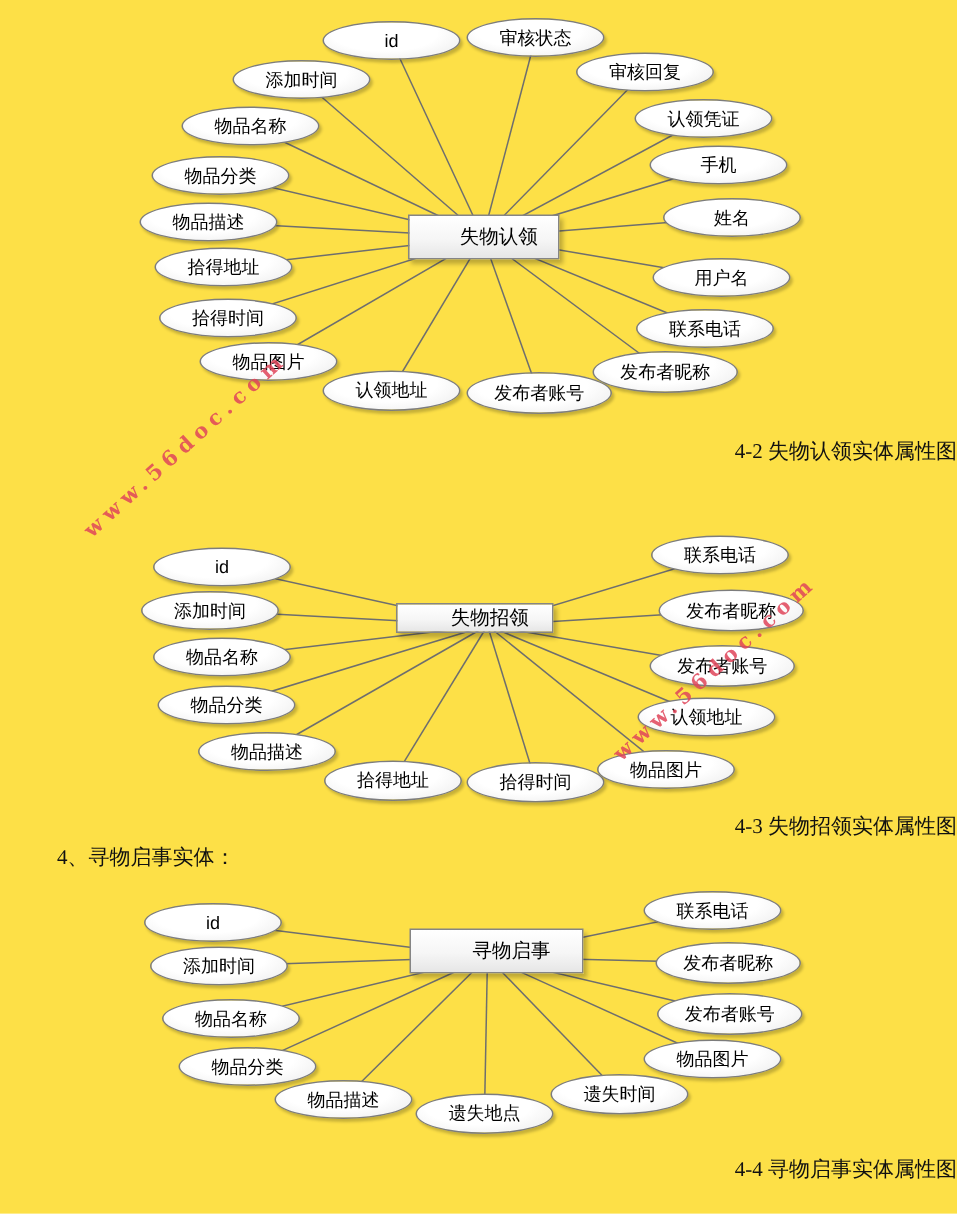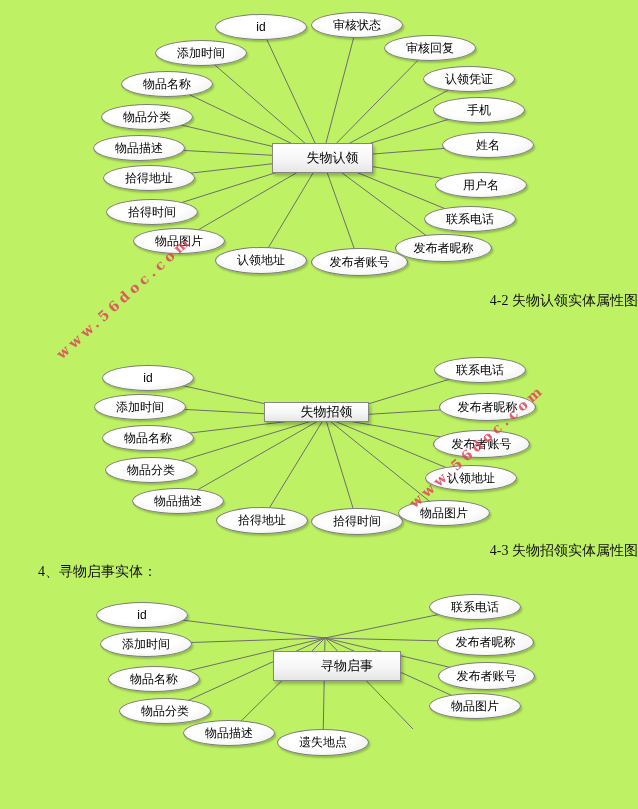--- a/index.html
+++ b/index.html
@@ -5,21 +5,21 @@
   html, body { margin: 0; padding: 0; }
   body {
     width: 638px; height: 809px;
     background: #ffffff;
     font-family: "Liberation Sans", "DejaVu Sans", sans-serif;
     overflow: hidden;
   }
   #page {
     position: relative;
     width: 638px; height: 809px;
-    background: #bef264;
+    background: #fde047;
   }
   #lines {
     position: absolute; left: 0; top: 0; z-index: 0;
   }
   .node {
     position: absolute;
     z-index: 1;
     border: 1px solid #7d7d7d;
     border-radius: 50%;
     background: radial-gradient(ellipse at 45% 30%, #ffffff 50%, #f3f3f3 78%, #e3e3e3 100%);
@@ -162,22 +162,24 @@
   <div class="caption" style="top:542px">4-3 失物招领实体属性图</div>
 
   <div class="heading" style="top:563px">4、寻物启事实体：</div>
 
   <div class="node" style="left:96px;top:602px;width:92px;height:26px">id</div>
   <div class="node" style="left:100px;top:631px;width:92px;height:26px">添加时间</div>
   <div class="node" style="left:108px;top:666px;width:92px;height:26px">物品名称</div>
   <div class="node" style="left:119px;top:698px;width:92px;height:26px">物品分类</div>
   <div class="node" style="left:183px;top:720px;width:92px;height:26px">物品描述</div>
   <div class="node" style="left:277px;top:729px;width:92px;height:27px">遗失地点</div>
+  <div class="node" style="left:367px;top:716px;width:92px;height:27px">遗失时间</div>
   <div class="node" style="left:429px;top:693px;width:92px;height:26px">物品图片</div>
   <div class="node" style="left:438px;top:662px;width:97px;height:28px">发布者账号</div>
   <div class="node" style="left:437px;top:628px;width:97px;height:28px">发布者昵称</div>
   <div class="node" style="left:429px;top:594px;width:92px;height:26px">联系电话</div>
-  <div class="entity" style="left:273px;top:651px;width:128px;height:30px">寻物启事</div>
+  <div class="entity" style="left:273px;top:619px;width:116px;height:30px">寻物启事</div>
+  <div class="caption" style="top:771px">4-4 寻物启事实体属性图</div>
 
   <div class="watermark" style="left:124px;top:297px">www.56doc.com</div>
   <div class="watermark" style="left:477px;top:446px">www.56doc.com</div>
 
 </div>
 
 </body></html>

